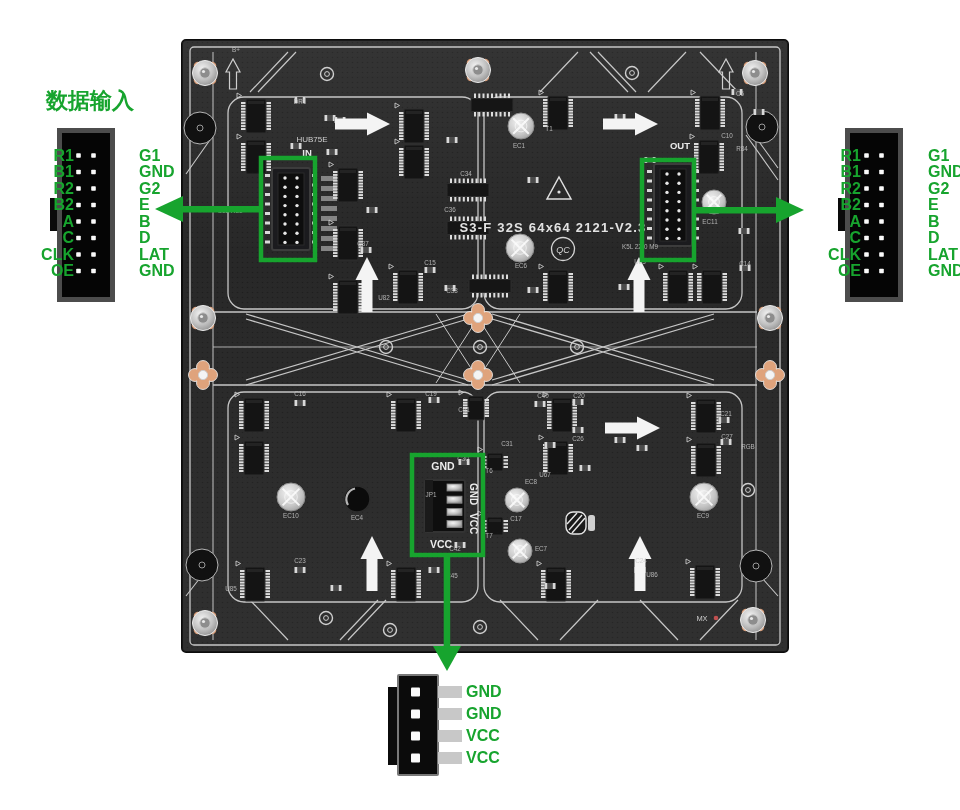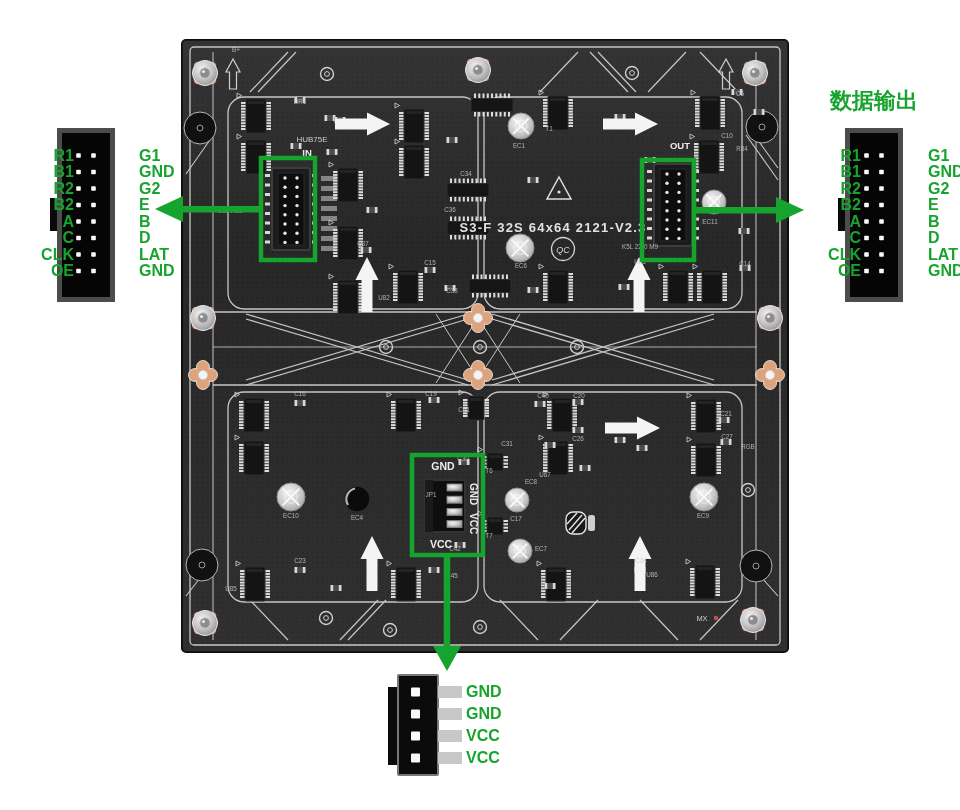--- a/index.html
+++ b/index.html
@@ -1256,21 +1256,21 @@
           <rect x="438" y="708" width="24" height="12" fill="#c8c8c8"></rect>
           <rect x="411" y="709.5" width="9" height="9" rx="1" fill="#fafafa"></rect>
           <rect x="438" y="730" width="24" height="12" fill="#c8c8c8"></rect>
           <rect x="411" y="731.5" width="9" height="9" rx="1" fill="#fafafa"></rect>
           <rect x="438" y="752" width="24" height="12" fill="#c8c8c8"></rect>
           <rect x="411" y="753.5" width="9" height="9" rx="1" fill="#fafafa"></rect>
         </g>
       </g>
   </svg>
 
-  <div class="title" style="left:802px;top:86px;width:144px;color:#17A42E;">数据输出</div>
+  <div class="title" style="left:18px;top:86px;width:144px;color:#17A42E;">数据输入</div>
 
   <div class="pin-label col-in-l" style="top:146.5px;color:#17A42E;">R1</div>
   <div class="pin-label col-in-l" style="top:163px;color:#17A42E;">B1</div>
   <div class="pin-label col-in-l" style="top:179.5px;color:#17A42E;">R2</div>
   <div class="pin-label col-in-l" style="top:196px;color:#17A42E;">B2</div>
   <div class="pin-label col-in-l" style="top:212.5px;color:#17A42E;">A</div>
   <div class="pin-label col-in-l" style="top:229px;color:#17A42E;">C</div>
   <div class="pin-label col-in-l" style="top:245.5px;color:#17A42E;">CLK</div>
   <div class="pin-label col-in-l" style="top:262px;color:#17A42E;">OE</div>
 

